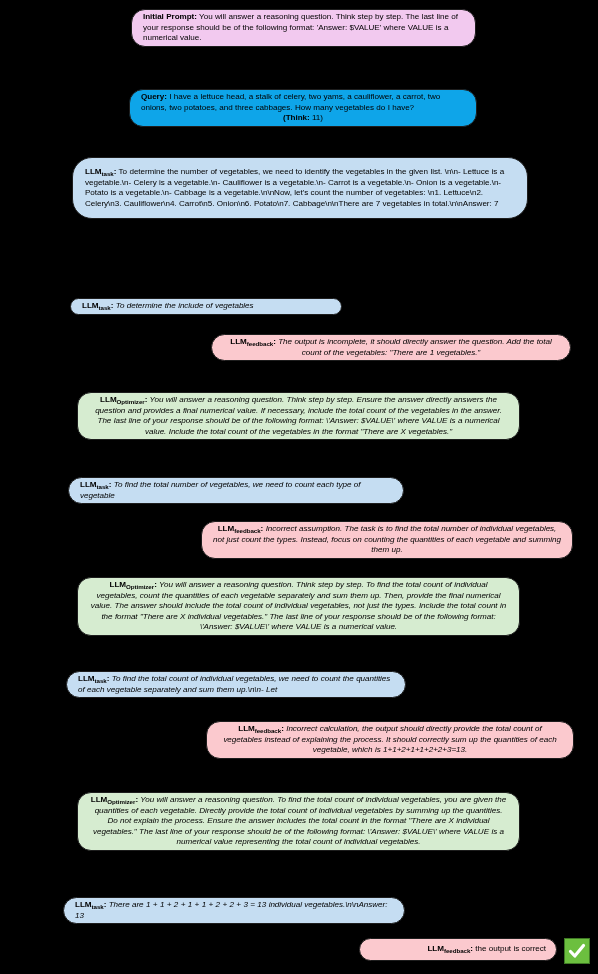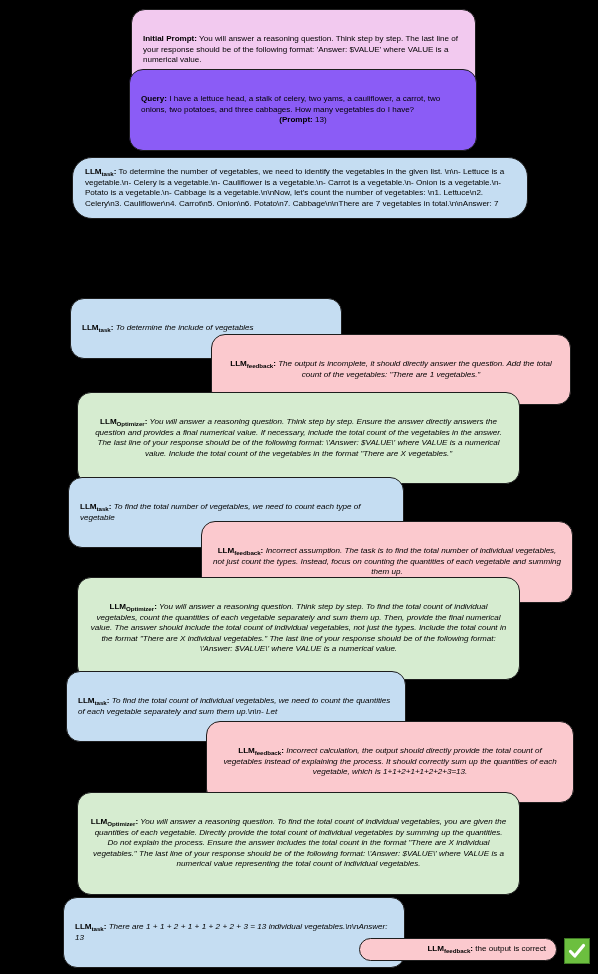--- a/index.html
+++ b/index.html
@@ -17,21 +17,21 @@
   }
   .stage {
     position: relative;
     width: 598px;
     height: 974px;
     background: #000000;
   }
   .bubble {
     position: absolute;
     border-radius: 14px;
-    padding: 24px 11px;
+    padding: 2px 11px;
     font-size: 8.1px;
     line-height: 10.6px;
     color: #000000;
     letter-spacing: -0.05px;
     word-spacing: 0.2px;
   }
   .bubble .lbl {
     font-weight: bold;
     font-style: normal;
   }
@@ -41,22 +41,23 @@
     vertical-align: baseline;
     position: relative;
     top: 2px;
   }
   
   .b-prompt {
     background: #f2c9ef;
     border: 1.1px solid #1d1d1d;
   }
   .b-query {
-    background: #8b5cf6;
+    background: #0ea5e9;
     border: 1.1px solid #1d1d1d;
+    margin-top: 20px;
   }
   .b-task {
     background: #c5ddf2;
     border: 1.1px solid #1d1d1d;
     font-style: italic;
   }
   .b-task.plain { font-style: normal; }
   .b-feedback {
     background: #fbc9ce;
     border: 1.1px solid #1d1d1d;
@@ -85,21 +86,21 @@
 <body>
 
 <div class="stage">
 
   <div class="bubble b-prompt" style="left:131px; top:9px; width:345px;">
     <span class="lbl">Initial Prompt:</span><span> You will answer a reasoning question. Think step by step. The last line of your response should be of the following format: 'Answer: $VALUE' where VALUE is a numerical value.</span>
   </div>
 
   <div class="bubble b-query" style="left:129px; top:69px; width:348px;">
     <span class="lbl">Query:</span><span> I have a lettuce head, a stalk of celery, two yams, a cauliflower, a carrot, two onions, two potatoes, and three cabbages. How many vegetables do I have?</span>
-    <span class="center-line"><span class="lbl">(Prompt:</span><span> 13)</span></span>
+    <span class="center-line"><span class="lbl">(Think:</span><span> 11)</span></span>
   </div>
 
   <div class="bubble b-task plain" style="left:72px; top:157px; width:456px; border-radius:20px; padding:9px 12px;">
     <span class="lbl"><span>LLM</span><sub>task</sub><span>:</span></span><span> To determine the number of vegetables, we need to identify the vegetables in the given list. \n\n- Lettuce is a vegetable.\n- Celery is a vegetable.\n- Cauliflower is a vegetable.\n- Carrot is a vegetable.\n- Onion is a vegetable.\n- Potato is a vegetable.\n- Cabbage is a vegetable.\n\nNow, let's count the number of vegetables: \n1. Lettuce\n2. Celery\n3. Cauliflower\n4. Carrot\n5. Onion\n6. Potato\n7. Cabbage\n\nThere are 7 vegetables in total.\n\nAnswer: 7</span>
   </div>
 
   <div class="bubble b-task" style="left:70px; top:298px; width:272px;">
     <span class="lbl"><span>LLM</span><sub>task</sub><span>:</span></span><span> To determine the include of vegetables</span>
   </div>
 

